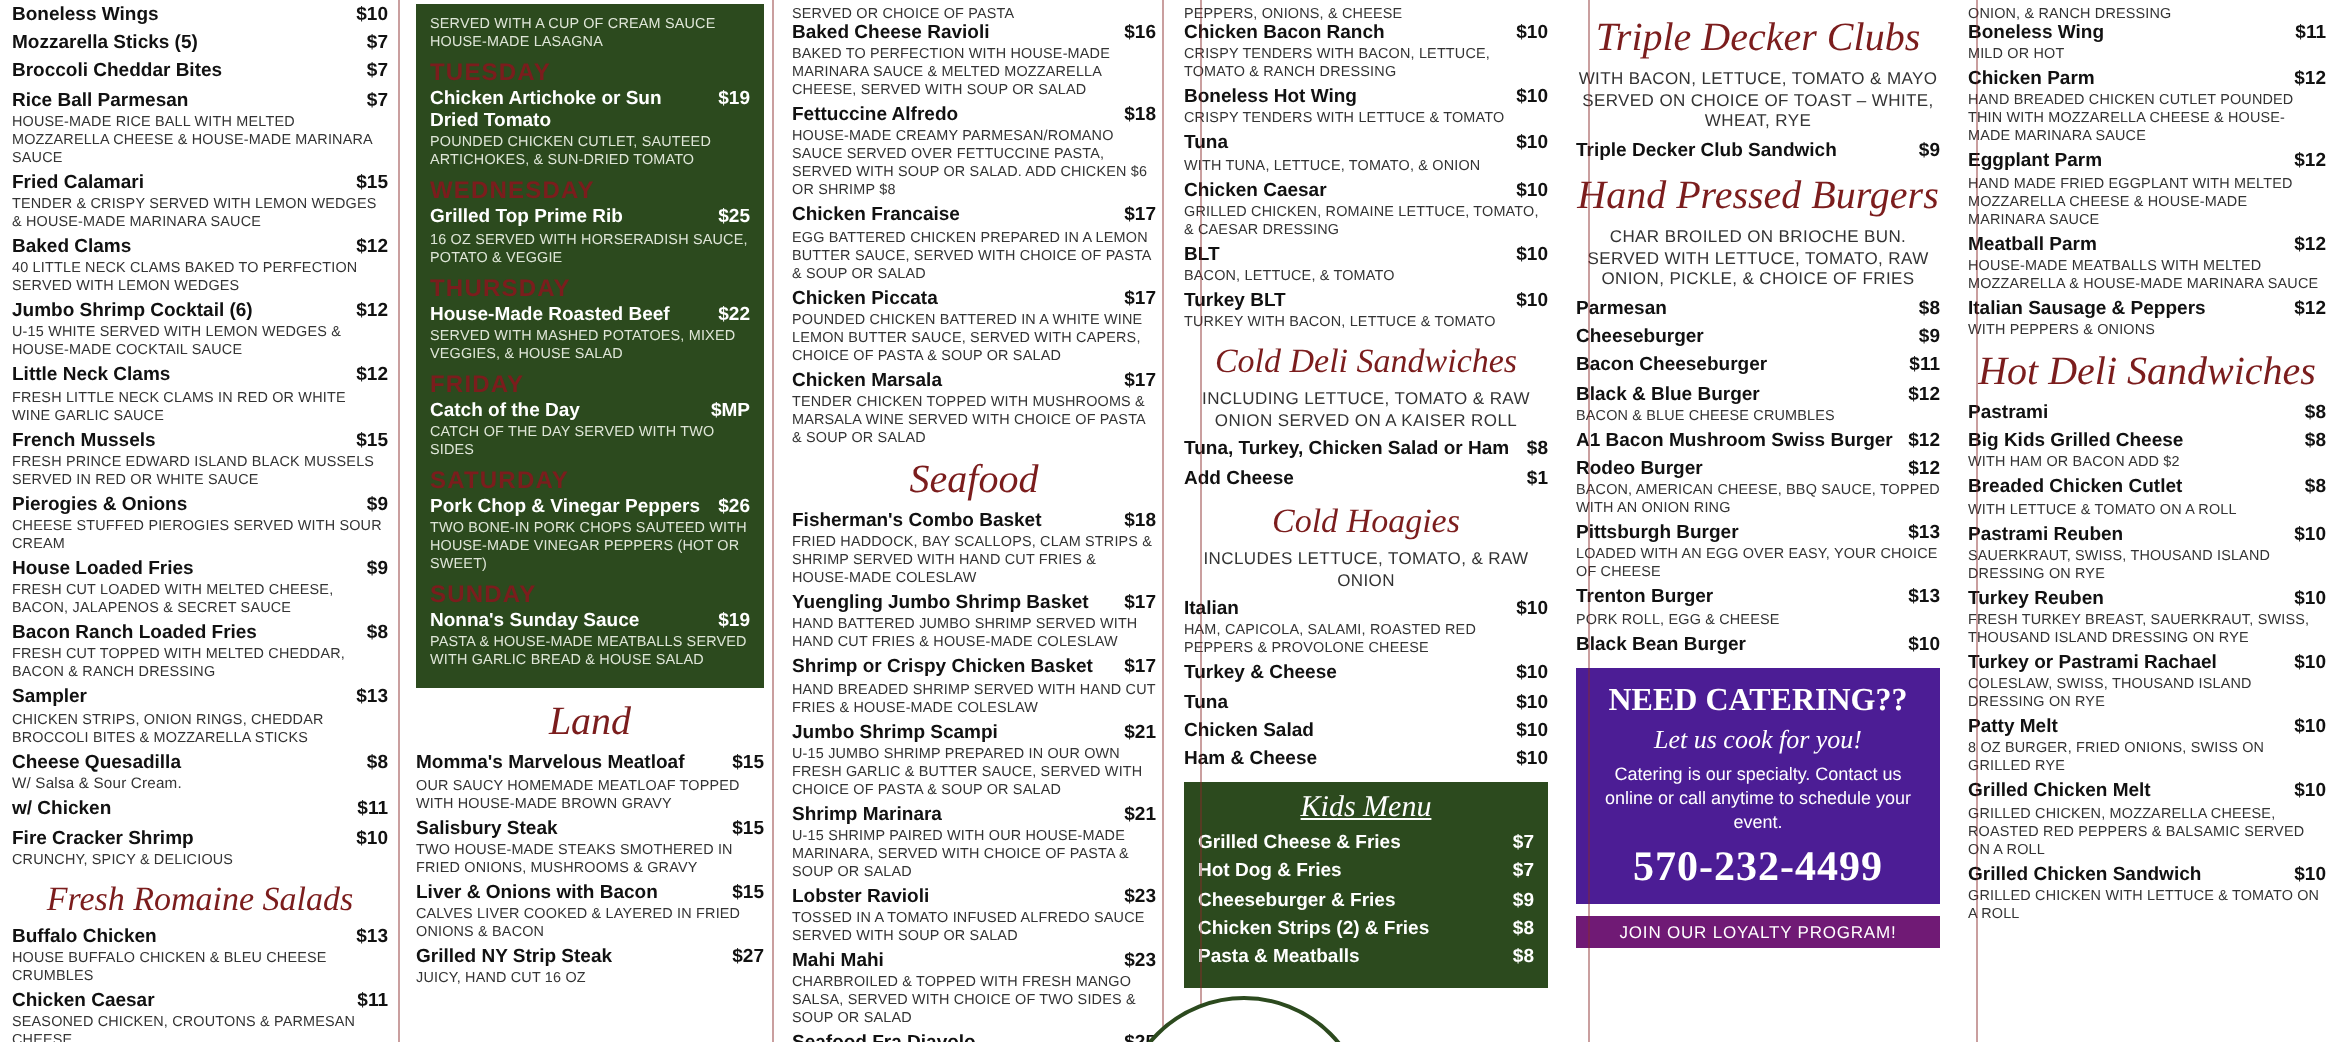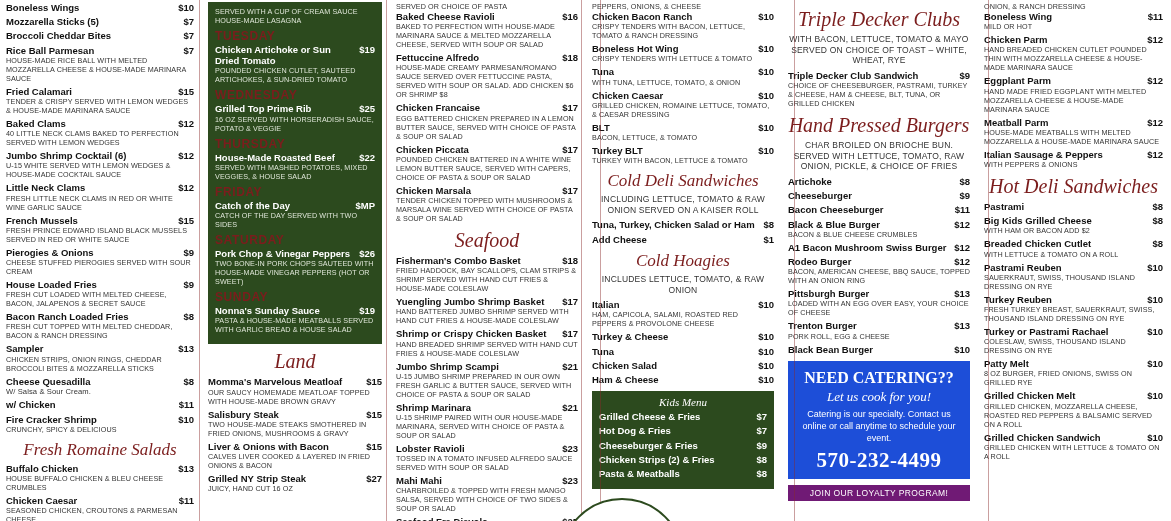--- a/index.html
+++ b/index.html
@@ -24,21 +24,21 @@
   .sec-title{
     font-family:"Liberation Serif", serif;
     font-style:italic;
     text-align:center;
     color:#7b1d1d;
     font-size:17px;
     margin:6px 0 3px 0;
     font-weight:normal;
   }
   .sec-title.big{font-size:20px;}
-  .sec-title.sm{font-size:11px;}
+  .sec-title.sm{font-size:15px;text-decoration:underline;}
   .sub-note{
     text-align:center;font-size:8.5px;letter-spacing:.2px;
     text-transform:uppercase;color:#333;margin:0 0 4px 0;line-height:1.25;
   }
 
   .item{margin:0 0 3px 0;}
   .row{display:flex;align-items:baseline;justify-content:space-between;gap:4px;}
   .nm{font-size:9.5px;font-weight:bold;color:#111;line-height:1.18;}
   .pr{font-size:9.5px;font-weight:bold;color:#111;white-space:nowrap;}
   .ds{font-size:7.2px;color:#333;line-height:1.25;text-transform:uppercase;letter-spacing:.1px;margin-top:0px;}
@@ -49,21 +49,21 @@
     letter-spacing:.6px;margin:4px 0 1px 0;text-transform:uppercase;
   }
   .green-panel{
     background:#2c4a1e;color:#fff;padding:5px 7px 7px 7px;
   }
   .green-panel .nm,.green-panel .pr{color:#fff;}
   .green-panel .ds{color:#dfe6d8;}
   .green-panel .sec-title{color:#fff;}
 
   .catering{
-    background:#1d4ed8;color:#fff;text-align:center;padding:8px 8px 6px 8px;margin-top:6px;
+    background:#4c1d95;color:#fff;text-align:center;padding:8px 8px 6px 8px;margin-top:6px;
   }
   .catering .ttl{font-family:"Liberation Serif", serif;font-weight:bold;font-size:16px;line-height:1.15;}
   .catering .sub{font-family:"Liberation Serif", serif;font-style:italic;font-size:13px;margin:2px 0 4px;}
   .catering .txt{font-size:9px;line-height:1.3;margin-bottom:4px;}
   .catering .phone{font-family:"Liberation Serif", serif;font-size:21px;font-weight:bold;letter-spacing:.5px;}
   .loyalty{background:#701a75;color:#fff;font-size:8.5px;letter-spacing:.4px;text-align:center;padding:3px 2px;margin-top:6px;}
 
   .land-head{text-align:center;font-size:9px;font-weight:bold;letter-spacing:.3px;line-height:1.3;margin-bottom:4px;color:#222;text-transform:uppercase;}
   .circle{
     position:absolute;left:560px;top:498px;width:120px;height:120px;border-radius:50%;
@@ -543,29 +543,28 @@
   </div>
 
   <div class="col c5">
     <div class="sec-title big">Triple Decker Clubs</div>
     <div class="sub-note">WITH BACON, LETTUCE, TOMATO &amp; MAYO SERVED ON CHOICE OF TOAST – WHITE, WHEAT, RYE</div>
     <div class="item">
         <div class="row">
           <span class="nm">Triple Decker Club Sandwich</span>
           <span class="pr">$9</span>
         </div>
-        <div class="ds">CHOICE OF CHEESEBURGER, PASTRAMI, TURKEY &amp; CHEESE, HAM &amp; CHEESE, BLT, TUNA, OR GRILLED CHICKEN</div>
       </div>
 
     <div class="sec-title big">Hand Pressed Burgers</div>
     <div class="sub-note">CHAR BROILED ON BRIOCHE BUN. SERVED WITH LETTUCE, TOMATO, RAW ONION, PICKLE, &amp; CHOICE OF FRIES</div>
     <div>
       <div class="item">
           <div class="row">
-            <span class="nm">Artichoke</span>
+            <span class="nm">Parmesan</span>
             <span class="pr">$8</span>
           </div>
         </div>
       <div class="item">
           <div class="row">
             <span class="nm">Cheeseburger</span>
             <span class="pr">$9</span>
           </div>
         </div>
       <div class="item">

